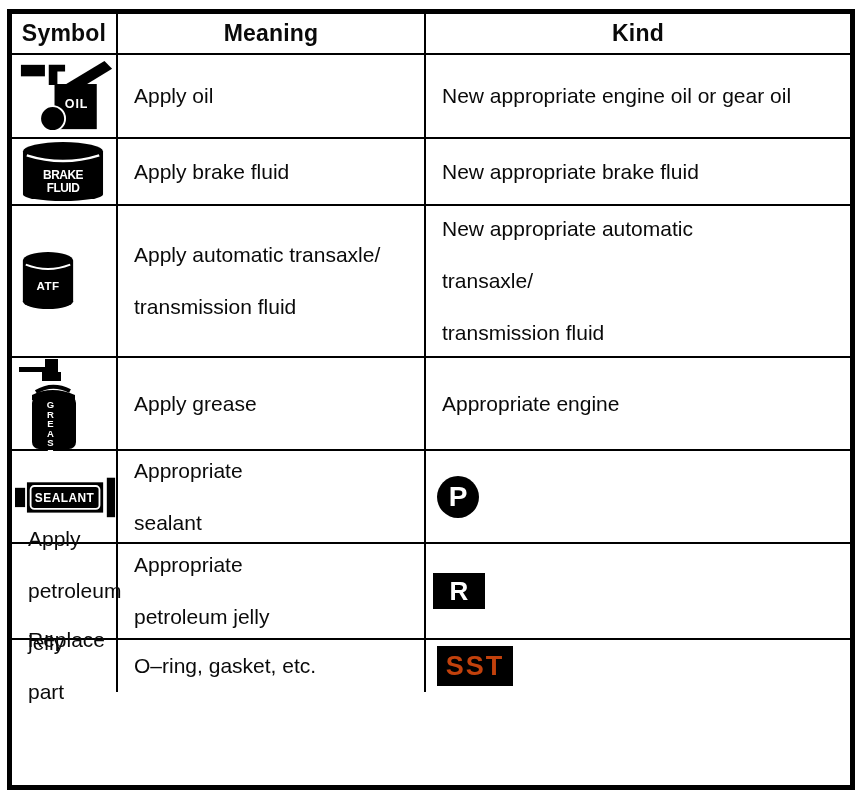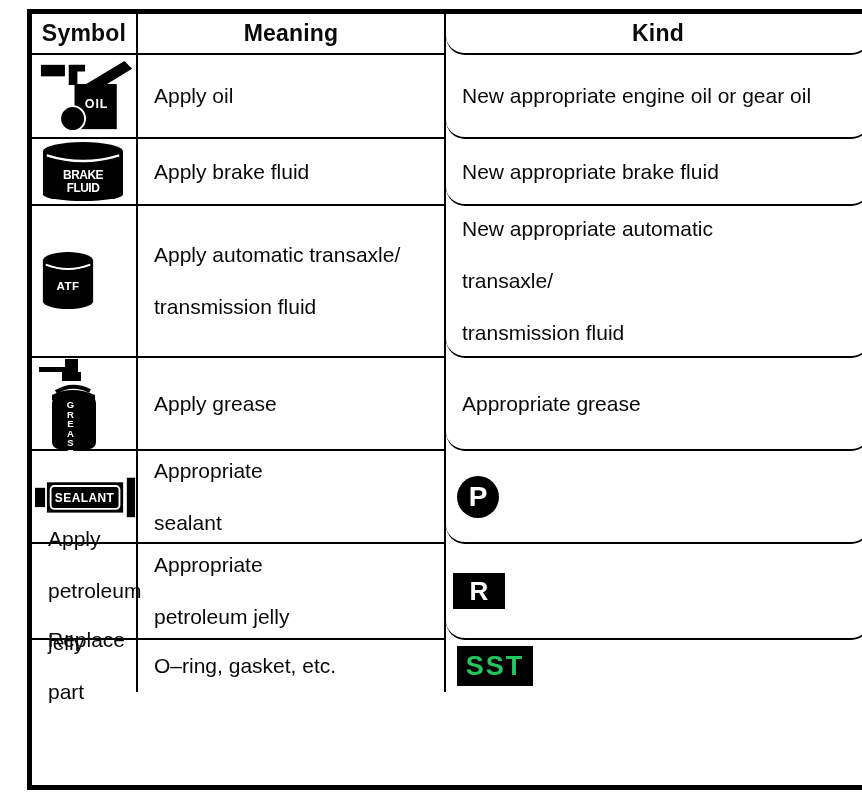--- a/index.html
+++ b/index.html
@@ -4,36 +4,36 @@
 <style>
   html, body {
     margin: 0;
     width: 862px;
     height: 806px;
     background: #ffffff;
     font-family: "Liberation Sans", sans-serif;
     color: #0a0a0a;
     overflow: hidden;
   }
-  .wrap { padding: 9px 7px; margin-left: 20px; }
+  .wrap { padding: 9px 7px; }
   .tbl {
     display: grid;
     grid-template-columns: 106px 308px 424px;
     grid-template-rows: 41px 84px 67px 152px 93px 93px 96px 52px 93px;
     border: 5px solid #000;
     width: 838px;
     background: #fff;
   }
   .cell {
     border-right: 2px solid #000;
     border-bottom: 2px solid #000;
     box-sizing: border-box;
     overflow: visible;
   }
-  .tbl > .cell:nth-child(3n) { border-right: none; border-radius: 19px; }
+  .tbl > .cell:nth-child(3n) { border-right: none; }
   .tbl > .cell:nth-last-child(-n+3) { border-bottom: none; }
   .hc {
     display: flex; align-items: center; justify-content: center;
     font-weight: bold; font-size: 23px; letter-spacing: 0.2px;
   }
   .txt {
     display: flex; align-items: center;
     padding-left: 16px; padding-right: 4px;
     font-size: 21px; line-height: 52px;
     white-space: pre-line;
@@ -61,21 +61,21 @@
     display: flex; align-items: center; justify-content: center;
     margin-left: 4px;
   }
   .ic-r {
     width: 52px; height: 36px; background: #000;
     color: #fff; font-weight: bold; font-size: 26px;
     display: flex; align-items: center; justify-content: center;
   }
   .ic-sst {
     width: 76px; height: 40px; background: #000;
-    color: #22c55e; font-weight: bold; font-size: 27px; letter-spacing: 2px;
+    color: #c2410c; font-weight: bold; font-size: 27px; letter-spacing: 2px;
     display: flex; align-items: center; justify-content: center;
     margin-left: 4px;
   }
 </style>
 </head>
 <body>
 
 <div class="wrap">
   <div class="tbl">
 
@@ -131,21 +131,21 @@
           <rect x="26" y="1" width="13" height="15"></rect>
           <rect x="23" y="14" width="19" height="9"></rect>
           <path d="M17 34 Q33 24 51 33" fill="none" stroke="#000" stroke-width="4"></path>
           <path d="M13 37 Q33 27 56 37 L56 42 L13 42 Z"></path>
           <rect x="13" y="38" width="44" height="53" rx="7"></rect>
         </svg>
         <span class="vtext">GREASE</span>
       </div>
     </div>
     <div class="cell txt">Apply grease</div>
-    <div class="cell txt">Appropriate grease</div>
+    <div class="cell txt">Appropriate engine</div>
 
     <div class="cell sym" style="padding-left:3px">
       <svg viewBox="0 0 110 50" width="106" height="48" xmlns="http://www.w3.org/2000/svg">
         <rect x="0" y="15" width="11" height="21"></rect>
         <rect x="13" y="9" width="83" height="33"></rect>
         <rect x="17" y="13" width="75" height="25" rx="4" fill="none" stroke="#fff" stroke-width="2"></rect>
         <rect x="100" y="4" width="9" height="43"></rect>
         <text class="ictx sl" x="54" y="30" text-anchor="middle">SEALANT</text>
       </svg>
     </div>

